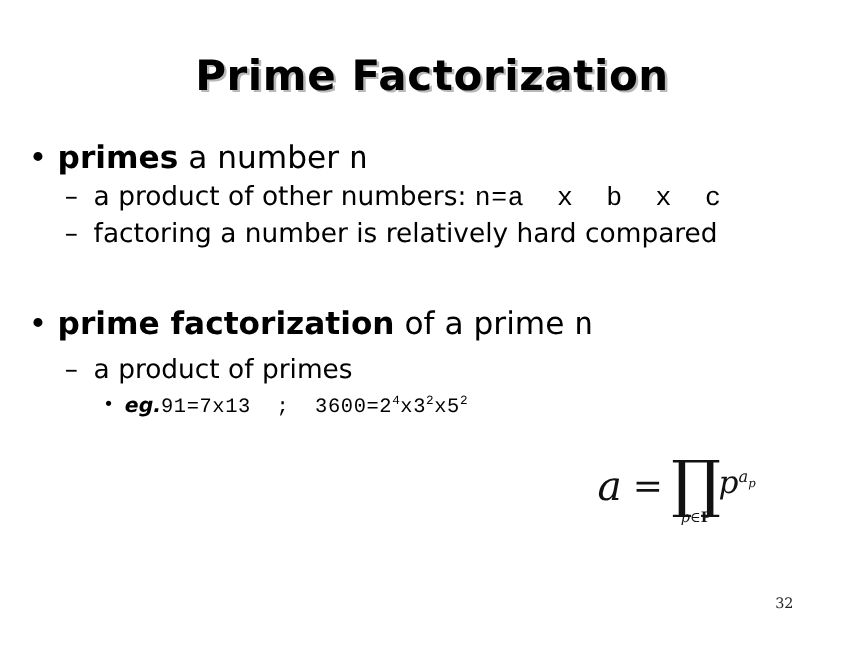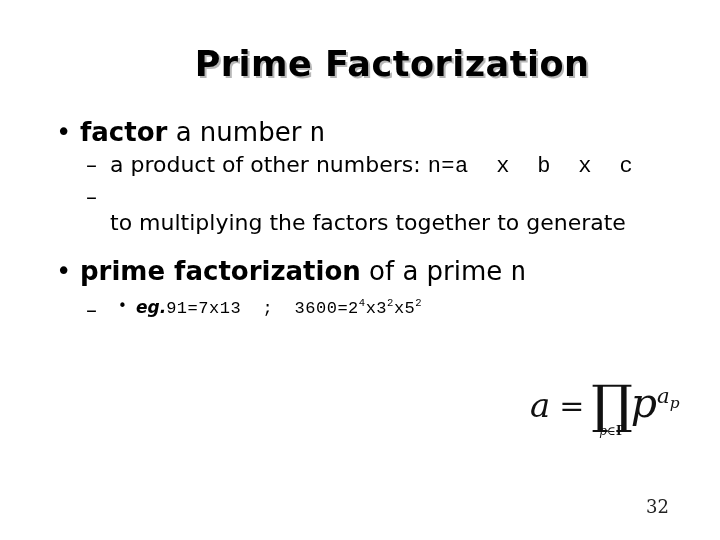--- a/index.html
+++ b/index.html
@@ -14,21 +14,20 @@
     overflow: hidden;
     font-family: "DejaVu Sans", sans-serif;
     color: #000000;
     -webkit-font-smoothing: none;
   }
 
   .slide {
     position: absolute;
     inset: 0;
     background: #ffffff;
-    margin-left: 32px;
   }
 
   
   .slide-title {
     position: absolute;
     left: 0;
     top: 44px;
     width: 720px;
     text-align: center;
     font-family: "DejaVu Sans", sans-serif;
@@ -152,74 +151,74 @@
     font-size: 12px;
     line-height: 1;
     margin-top: -2px;
     font-style: italic;
   }
   .eq-sub .setP { font-style: normal; font-weight: bold; }
   .eq-p {
     display: inline-block;
     vertical-align: middle;
     font-style: italic;
-    font-size: 41px;
+    font-size: 26px;
     position: relative;
     top: -2px;
     margin-left: -2px;
   }
   .eq-exp {
     font-size: 0.52em;
     font-style: italic;
     vertical-align: super;
     line-height: 0;
   }
   .eq-exp .sb {
     font-size: 0.72em;
     vertical-align: sub;
     line-height: 0;
   }
 
   
   .page-number {
     position: absolute;
-    left: 614px;
+    left: 646px;
     top: 496px;
     font-family: "DejaVu Serif", serif;
-    font-size: 18px;
+    font-size: 12px;
     color: #222222;
   }
 </style>
 </head>
 <body>
 
 <div class="slide">
 
   <div class="slide-title">Prime Factorization</div>
 
   <div class="body">
 
     <div class="lvl1">
-      <span class="marker">•</span><span class="b">factor</span><span> a number </span><span class="mono">n</span>
+      <span class="marker">•</span><span class="b">primes</span><span> a number </span><span class="mono">n</span>
     </div>
 
     <div class="lvl2">
       <span class="marker">–</span><span>a product of other numbers: </span><span class="mono-wide">n=a  x  b  x  c</span>
     </div>
 
     <div class="lvl2">
-      <span class="marker">–</span><br><span>to multiplying the factors together to generate</span><br>
+      <span class="marker">–</span><span>factoring a number is relatively hard compared</span><br><br>
     </div>
 
     <div class="lvl1" style="margin-top:22px;">
       <span class="marker">•</span><span class="b">prime factorization</span><span> of a prime </span><span class="mono">n</span>
     </div>
 
     <div class="lvl2" style="margin-top:12px;">
-      <span class="marker">–</span>
+      <span class="marker">–</span><span>a product of primes</span>
     </div>
 
     <div class="lvl3">
       <span class="marker">•</span><span class="bi">eg.</span><span class="mono-wide"><span>91=7x13  ;  3600=2</span><sup>4</sup><span>x3</span><sup>2</sup><span>x5</span><sup>2</sup></span>
     </div>
 
   </div>
 
   <div class="equation">
     <span class="eq-a">a</span><span class="eq-eq">=</span><span class="eq-prod-wrap"><span class="eq-prod">∏</span><span class="eq-sub"><span>p</span><span>∈</span><span class="setP">P</span></span></span><span class="eq-p"><span>p</span><span class="eq-exp"><span>a</span><span class="sb">p</span></span></span>

